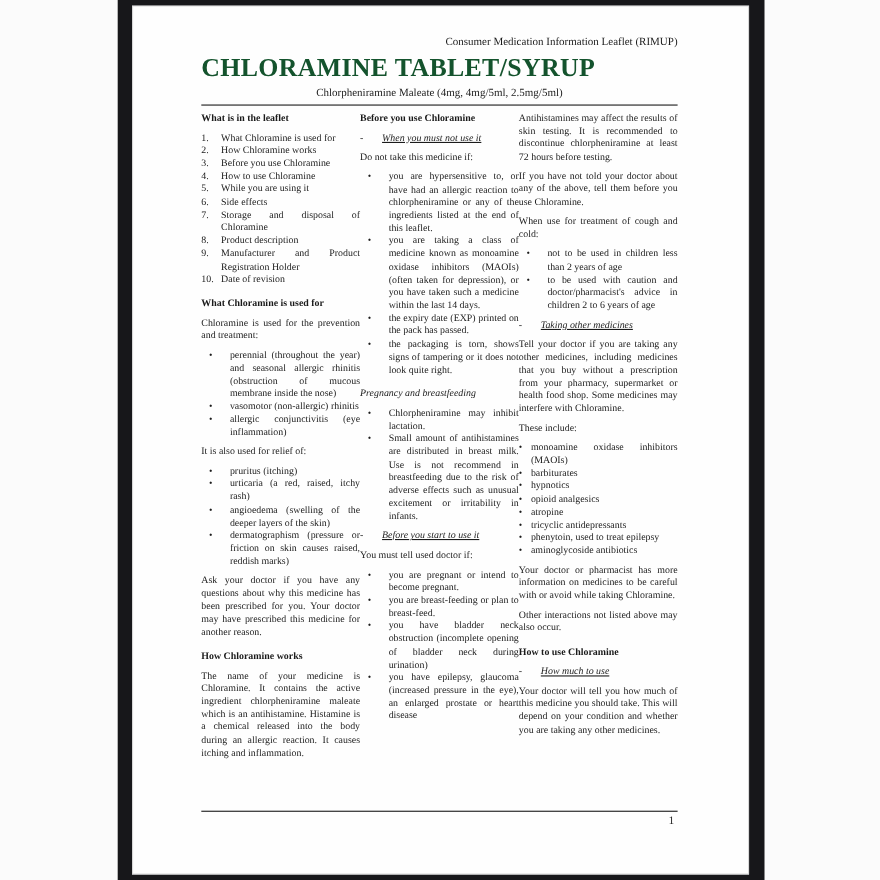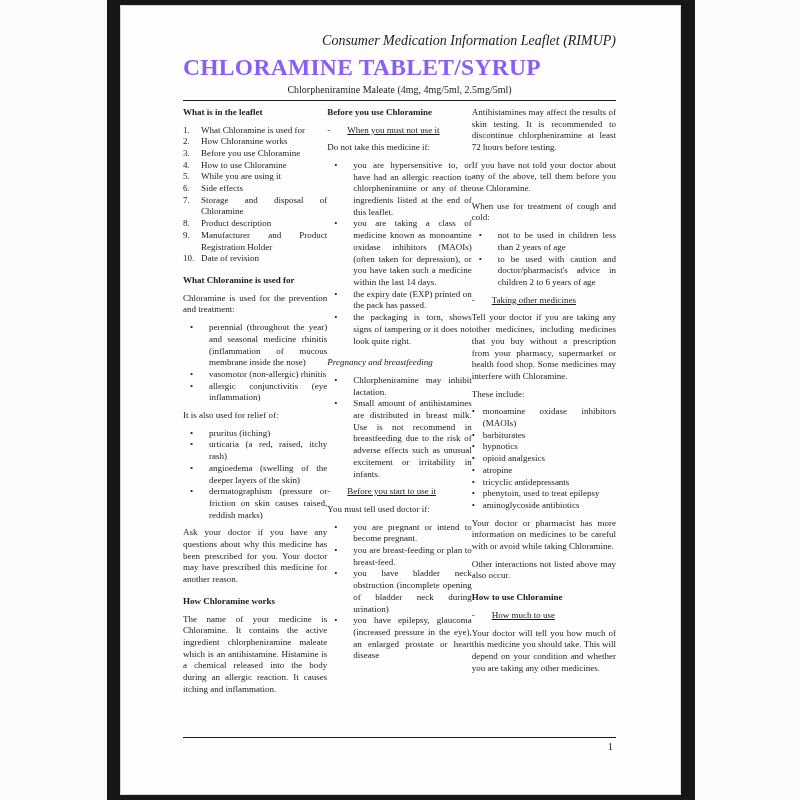--- a/index.html
+++ b/index.html
@@ -13,38 +13,38 @@
   .photo-frame {
     position:absolute; left:107px; top:0; width:588px; height:800px;
     background:#17171a;
   }
   .paper {
     position:absolute; left:13px; top:5px; width:561px; height:790px;
     background:#fefefe; box-shadow: inset 0 0 0 1px #d8d8d8;
   }
   .content { position:absolute; left:63px; top:28px; width:433px; }
   .leaflet-type {
-    text-align:right; font-style:italic; font-size:14px; color:#1c1c1c;
+    text-align:right; font-size:10px; color:#1c1c1c;
   }
   .doc-title {
     font-size:23.5px; font-weight:bold; letter-spacing:0.3px;
-    margin:6px 0 0 0; color:#8b5cf6; line-height:1.1;
+    margin:6px 0 0 0; color:#14532d; line-height:1.1;
   }
   .doc-subtitle { font-size:10px; margin-top:3px; color:#1c1c1c;text-align:center; }
   .top-rule { border-top:1.6px solid #1a1a1a; margin-top:5px; }
   .columns { display:flex; margin-top:6px; height:622px; }
   .col { flex:1 1 0; font-size:9px; line-height:11.7px; }
   .blk { margin:0 0 6px 0; }
   .heading { font-weight:bold; }
   .col .heading:not(:first-child), .col .italic-head:not(:first-child) { margin-top:10px; }
   .para { text-align:justify; }
   .italic-head { font-style:italic; }
   .subhead { position:relative; padding-left:20px; }
   .dash { position:absolute; left:0; top:0; font-style:normal; }
-  .subhead-text { text-decoration:underline; }
+  .subhead-text { font-style:italic; text-decoration:underline; }
   .numbered-item { position:relative; padding-left:18px; text-align:justify; }
   .num { position:absolute; left:0; top:0; }
   .bullet-item { position:relative; padding-left:26px; text-align:justify; }
   .bullet-item::before { content:"\2022"; position:absolute; left:7px; top:0; }
   .tight .bullet-item { padding-left:11px; }
   .tight .bullet-item::before { left:0; }
   .bottom-rule {
     position:absolute; left:63px; width:433px; top:732px;
     border-top:1.5px solid #1a1a1a;
   }
@@ -73,21 +73,21 @@
               <div class="numbered-item"><span class="num">5.</span><span>While you are using it</span></div>
               <div class="numbered-item"><span class="num">6.</span><span>Side effects</span></div>
               <div class="numbered-item"><span class="num">7.</span><span>Storage and disposal of Chloramine</span></div>
               <div class="numbered-item"><span class="num">8.</span><span>Product description</span></div>
               <div class="numbered-item"><span class="num">9.</span><span>Manufacturer and Product Registration Holder</span></div>
               <div class="numbered-item"><span class="num">10.</span><span>Date of revision</span></div>
             </div>
             <div class="blk heading">What Chloramine is used for</div>
             <div class="blk para">Chloramine is used for the prevention and treatment:</div>
             <div class="blk bullets">
-              <div class="bullet-item">perennial (throughout the year) and seasonal medicine rhinitis (inflammation of mucous membrane inside the nose)</div>
+              <div class="bullet-item">perennial (throughout the year) and seasonal allergic rhinitis (obstruction of mucous membrane inside the nose)</div>
               <div class="bullet-item">vasomotor (non-allergic) rhinitis</div>
               <div class="bullet-item">allergic conjunctivitis (eye inflammation)</div>
             </div>
             <div class="blk para">It is also used for relief of:</div>
             <div class="blk bullets">
               <div class="bullet-item">pruritus (itching)</div>
               <div class="bullet-item">urticaria (a red, raised, itchy rash)</div>
               <div class="bullet-item">angioedema (swelling of the deeper layers of the skin)</div>
               <div class="bullet-item">dermatographism (pressure or friction on skin causes raised, reddish marks)</div>
             </div>

